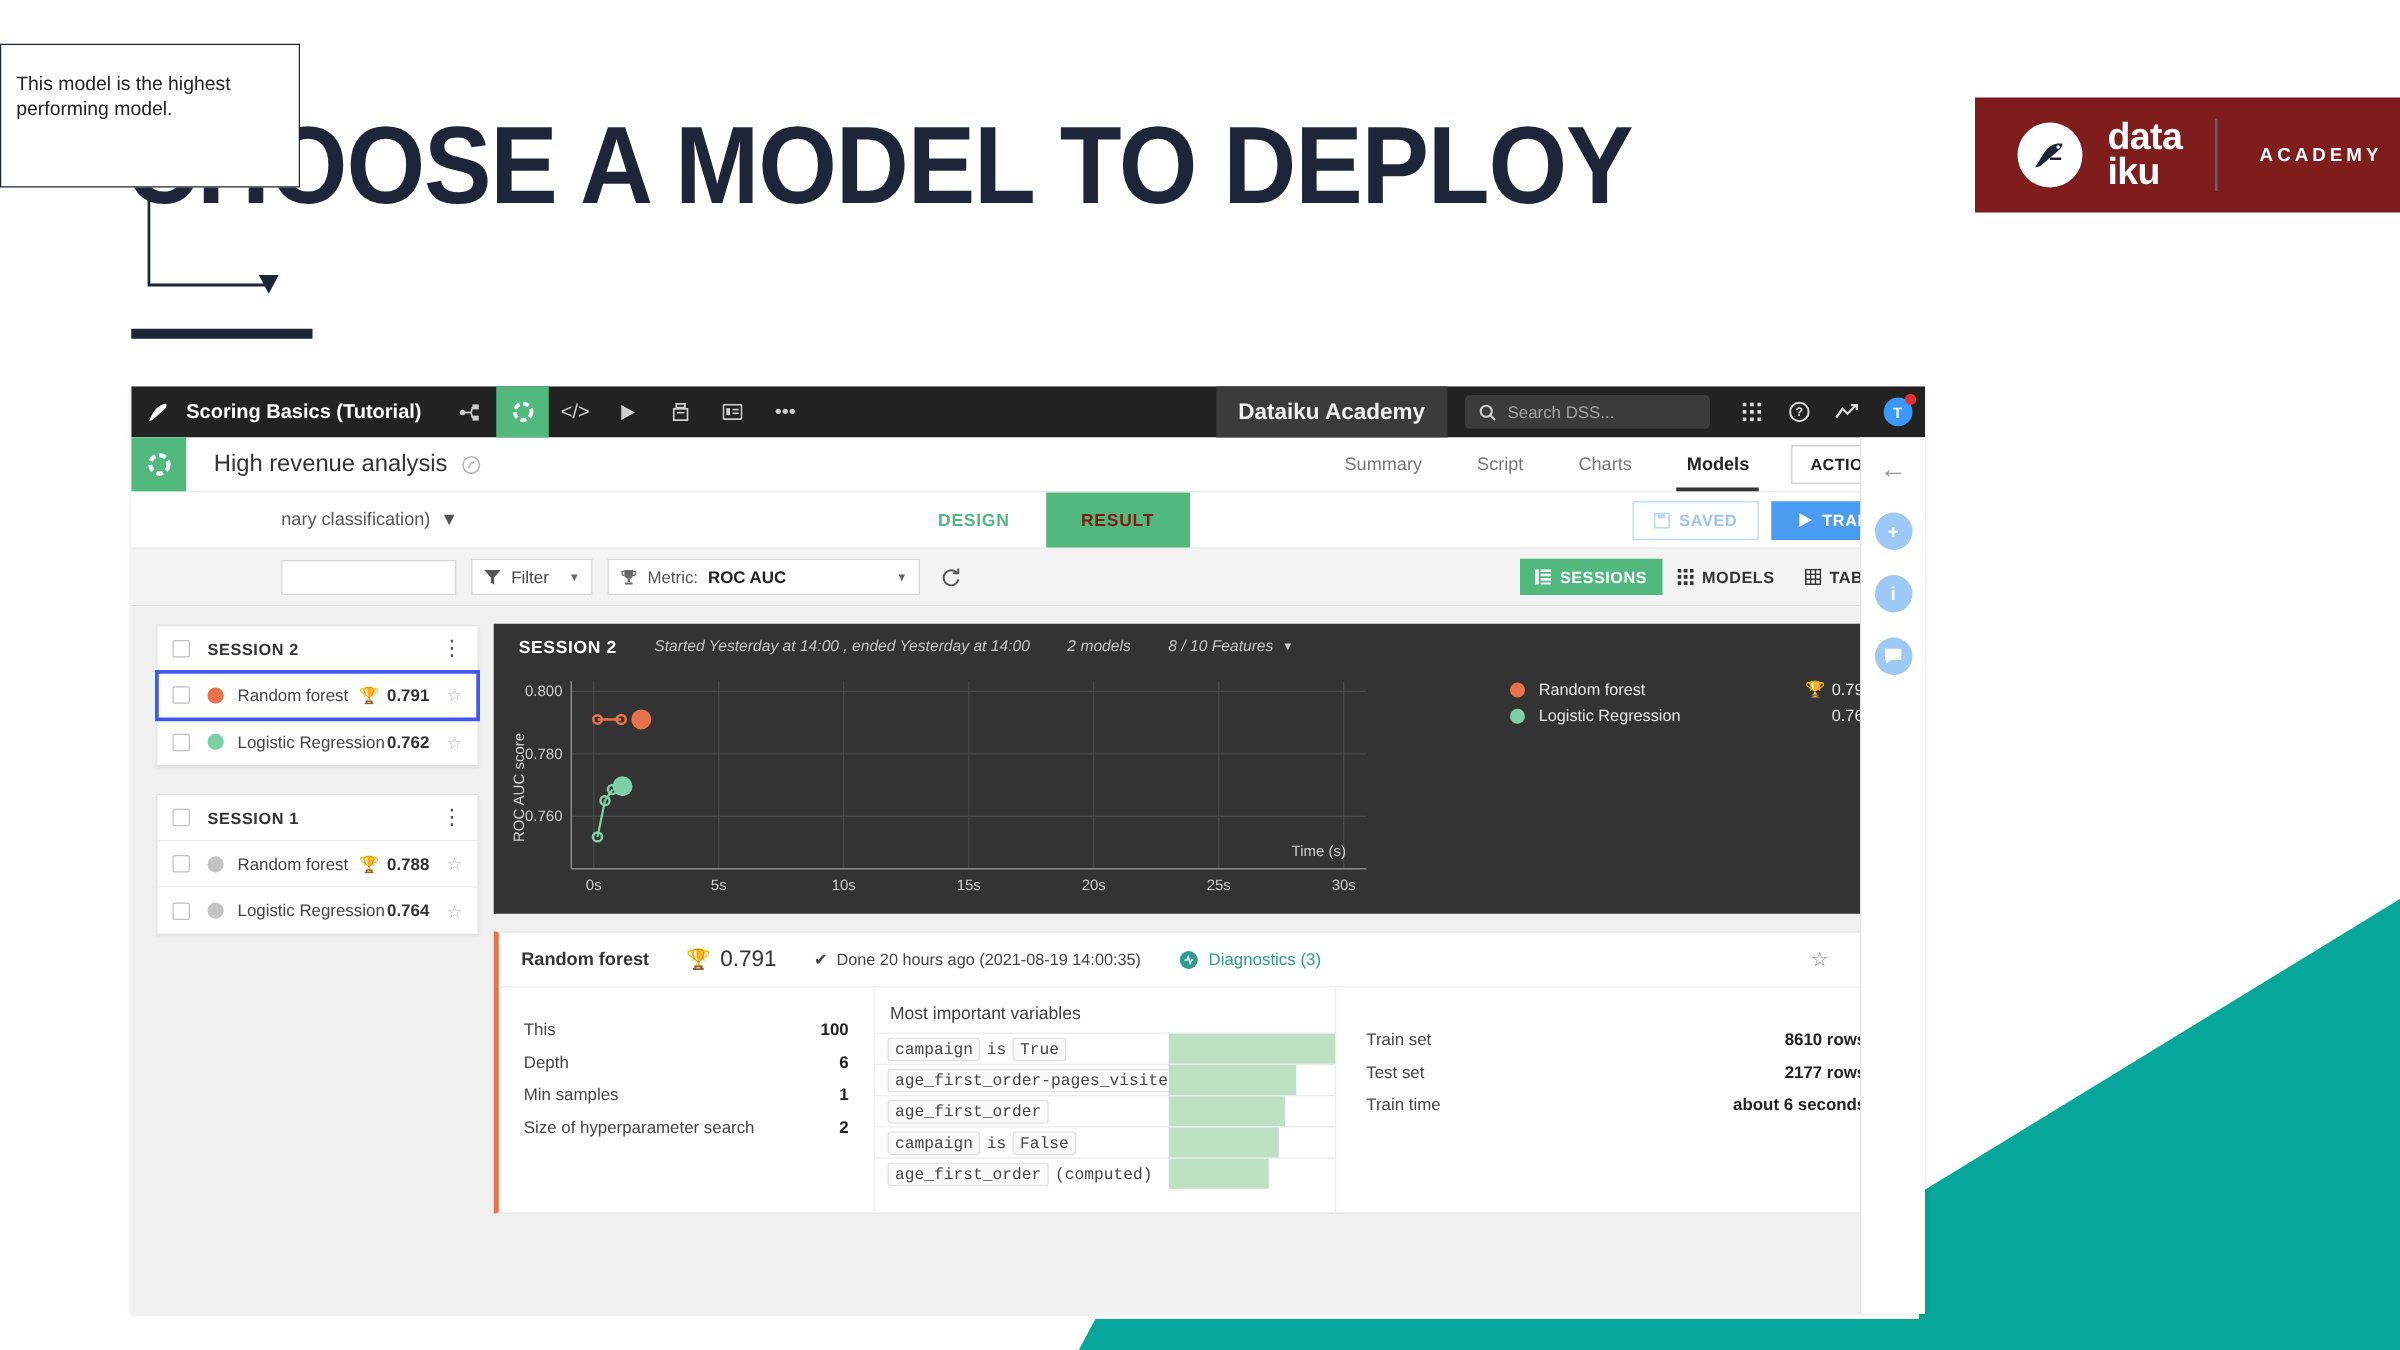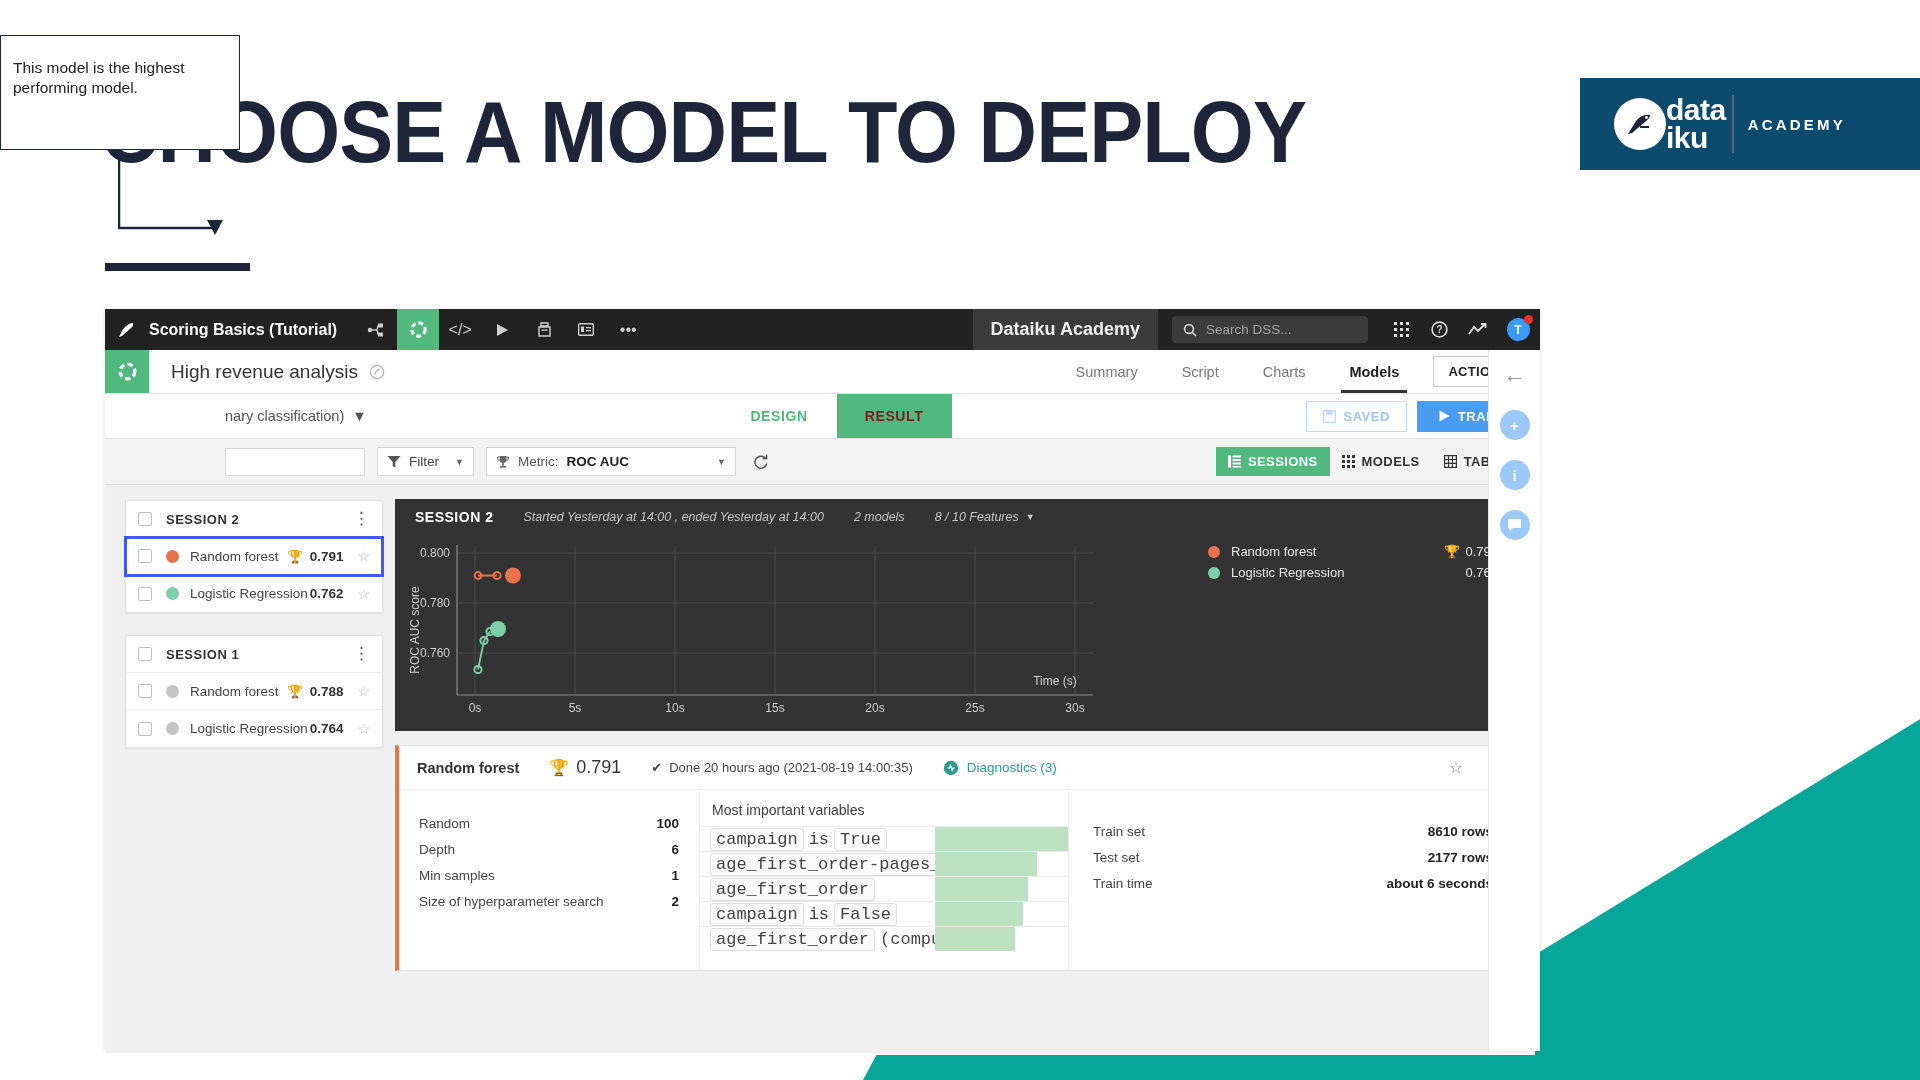--- a/index.html
+++ b/index.html
@@ -24,23 +24,23 @@
     left: 855px; top: 1055px;
     width: 1070px; height: 40px;
     background: #06A69A;
     clip-path: polygon(2% 0, 100% 0, 100% 100%, 0 100%);
   }
 
   .logo-box {
     position: absolute;
     right: 0px; top: 78px;
     width: 340px; height: 92px;
-    background: #0c4a6e;
+    background: #7f1d1d;
     display: flex; align-items: center;
-    padding-left: 34px; gap: 0;
+    padding-left: 34px; gap: 20px;
   }
   .logo-bird {
     width: 52px; height: 52px; border-radius: 50%;
     background: #ffffff;
     display: flex; align-items: center; justify-content: center;
     flex: 0 0 auto;
   }
   .logo-words {
     color: #fff; font-weight: 700; font-size: 30px;
     line-height: 0.92; letter-spacing: -0.5px;
@@ -269,21 +269,21 @@
   .dc-col { padding: 26px 20px; }
   .dc-params { width: 300px; }
   .kv { display:flex; font-size: 13.5px; color:#444; margin-bottom: 11px; }
   .kv .k { }
   .kv .v { margin-left:auto; font-weight: 700; color:#222; }
   .dc-vars { width: 370px; border-left: 1px solid #ededed; border-right: 1px solid #ededed; padding: 12px 0 0 0; }
   .vars-title { font-size: 14px; color:#404040; padding: 0 12px 8px 12px; }
   .var-row { display:flex; align-items:center; height: 25px; border-top: 1px solid #ececec; }
   .var-label {
     flex: 0 0 235px; padding-left: 10px; display:flex; align-items:center; gap:5px;
-    font-family: "Liberation Mono", monospace; font-size: 17px; color: #444;
+    font-family: "Liberation Mono", monospace; font-size: 13px; color: #444;
     overflow: hidden; white-space: nowrap;
   }
   .vtok {
     border: 1px solid #dedede; border-radius: 3px; background:#fafafa;
     padding: 1px 5px; display:inline-block;
   }
   .vtok.plain { border:0; background:transparent; padding: 1px 0; }
   .var-barcell { flex: 1; position: relative; height: 100%; }
   .var-bar { height: 100%; background: #BEE0C3; }
   .dc-stats { flex:1; padding: 34px 22px 0 24px; }
@@ -720,21 +720,21 @@
           </span>
           <span class="dc-actions">
             <span>☆</span>
             <span>⋮</span>
           </span>
         </div>
 
         <div class="dc-body">
           <div class="dc-col dc-params">
             <div class="kv">
-              <span class="k">Random</span>
+              <span class="k">This</span>
               <span class="v">100</span>
             </div>
             <div class="kv">
               <span class="k">Depth</span>
               <span class="v">6</span>
             </div>
             <div class="kv">
               <span class="k">Min samples</span>
               <span class="v">1</span>
             </div>

